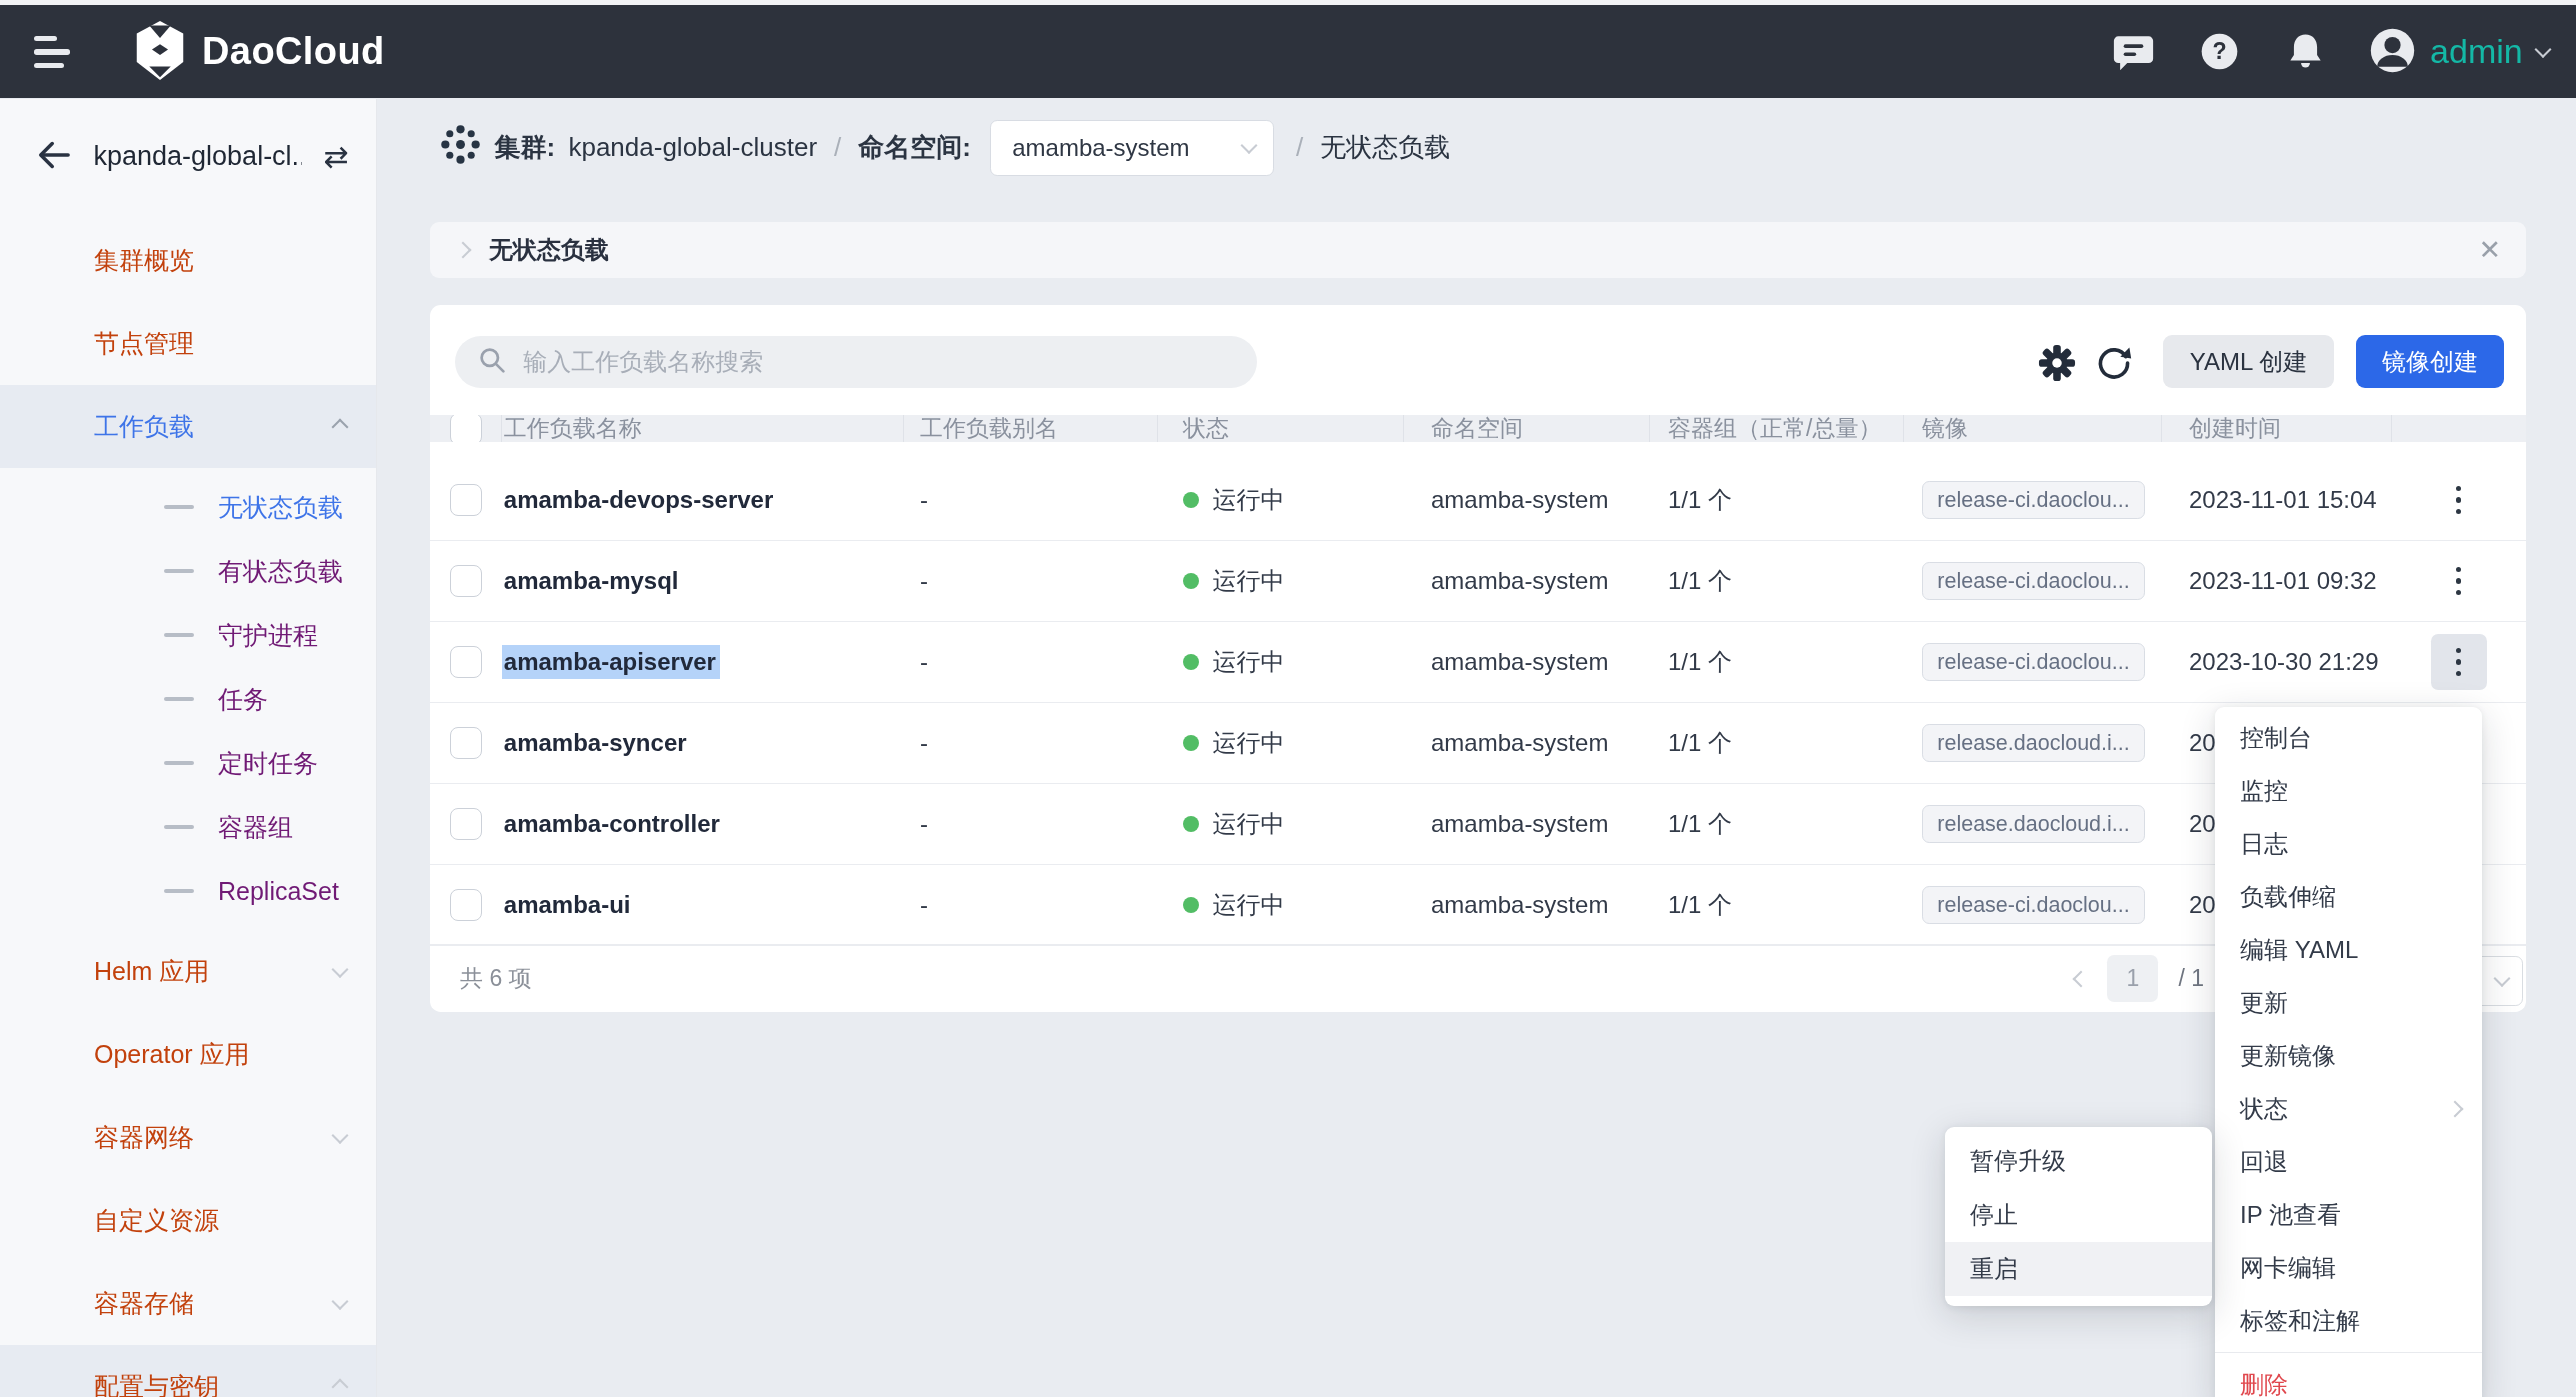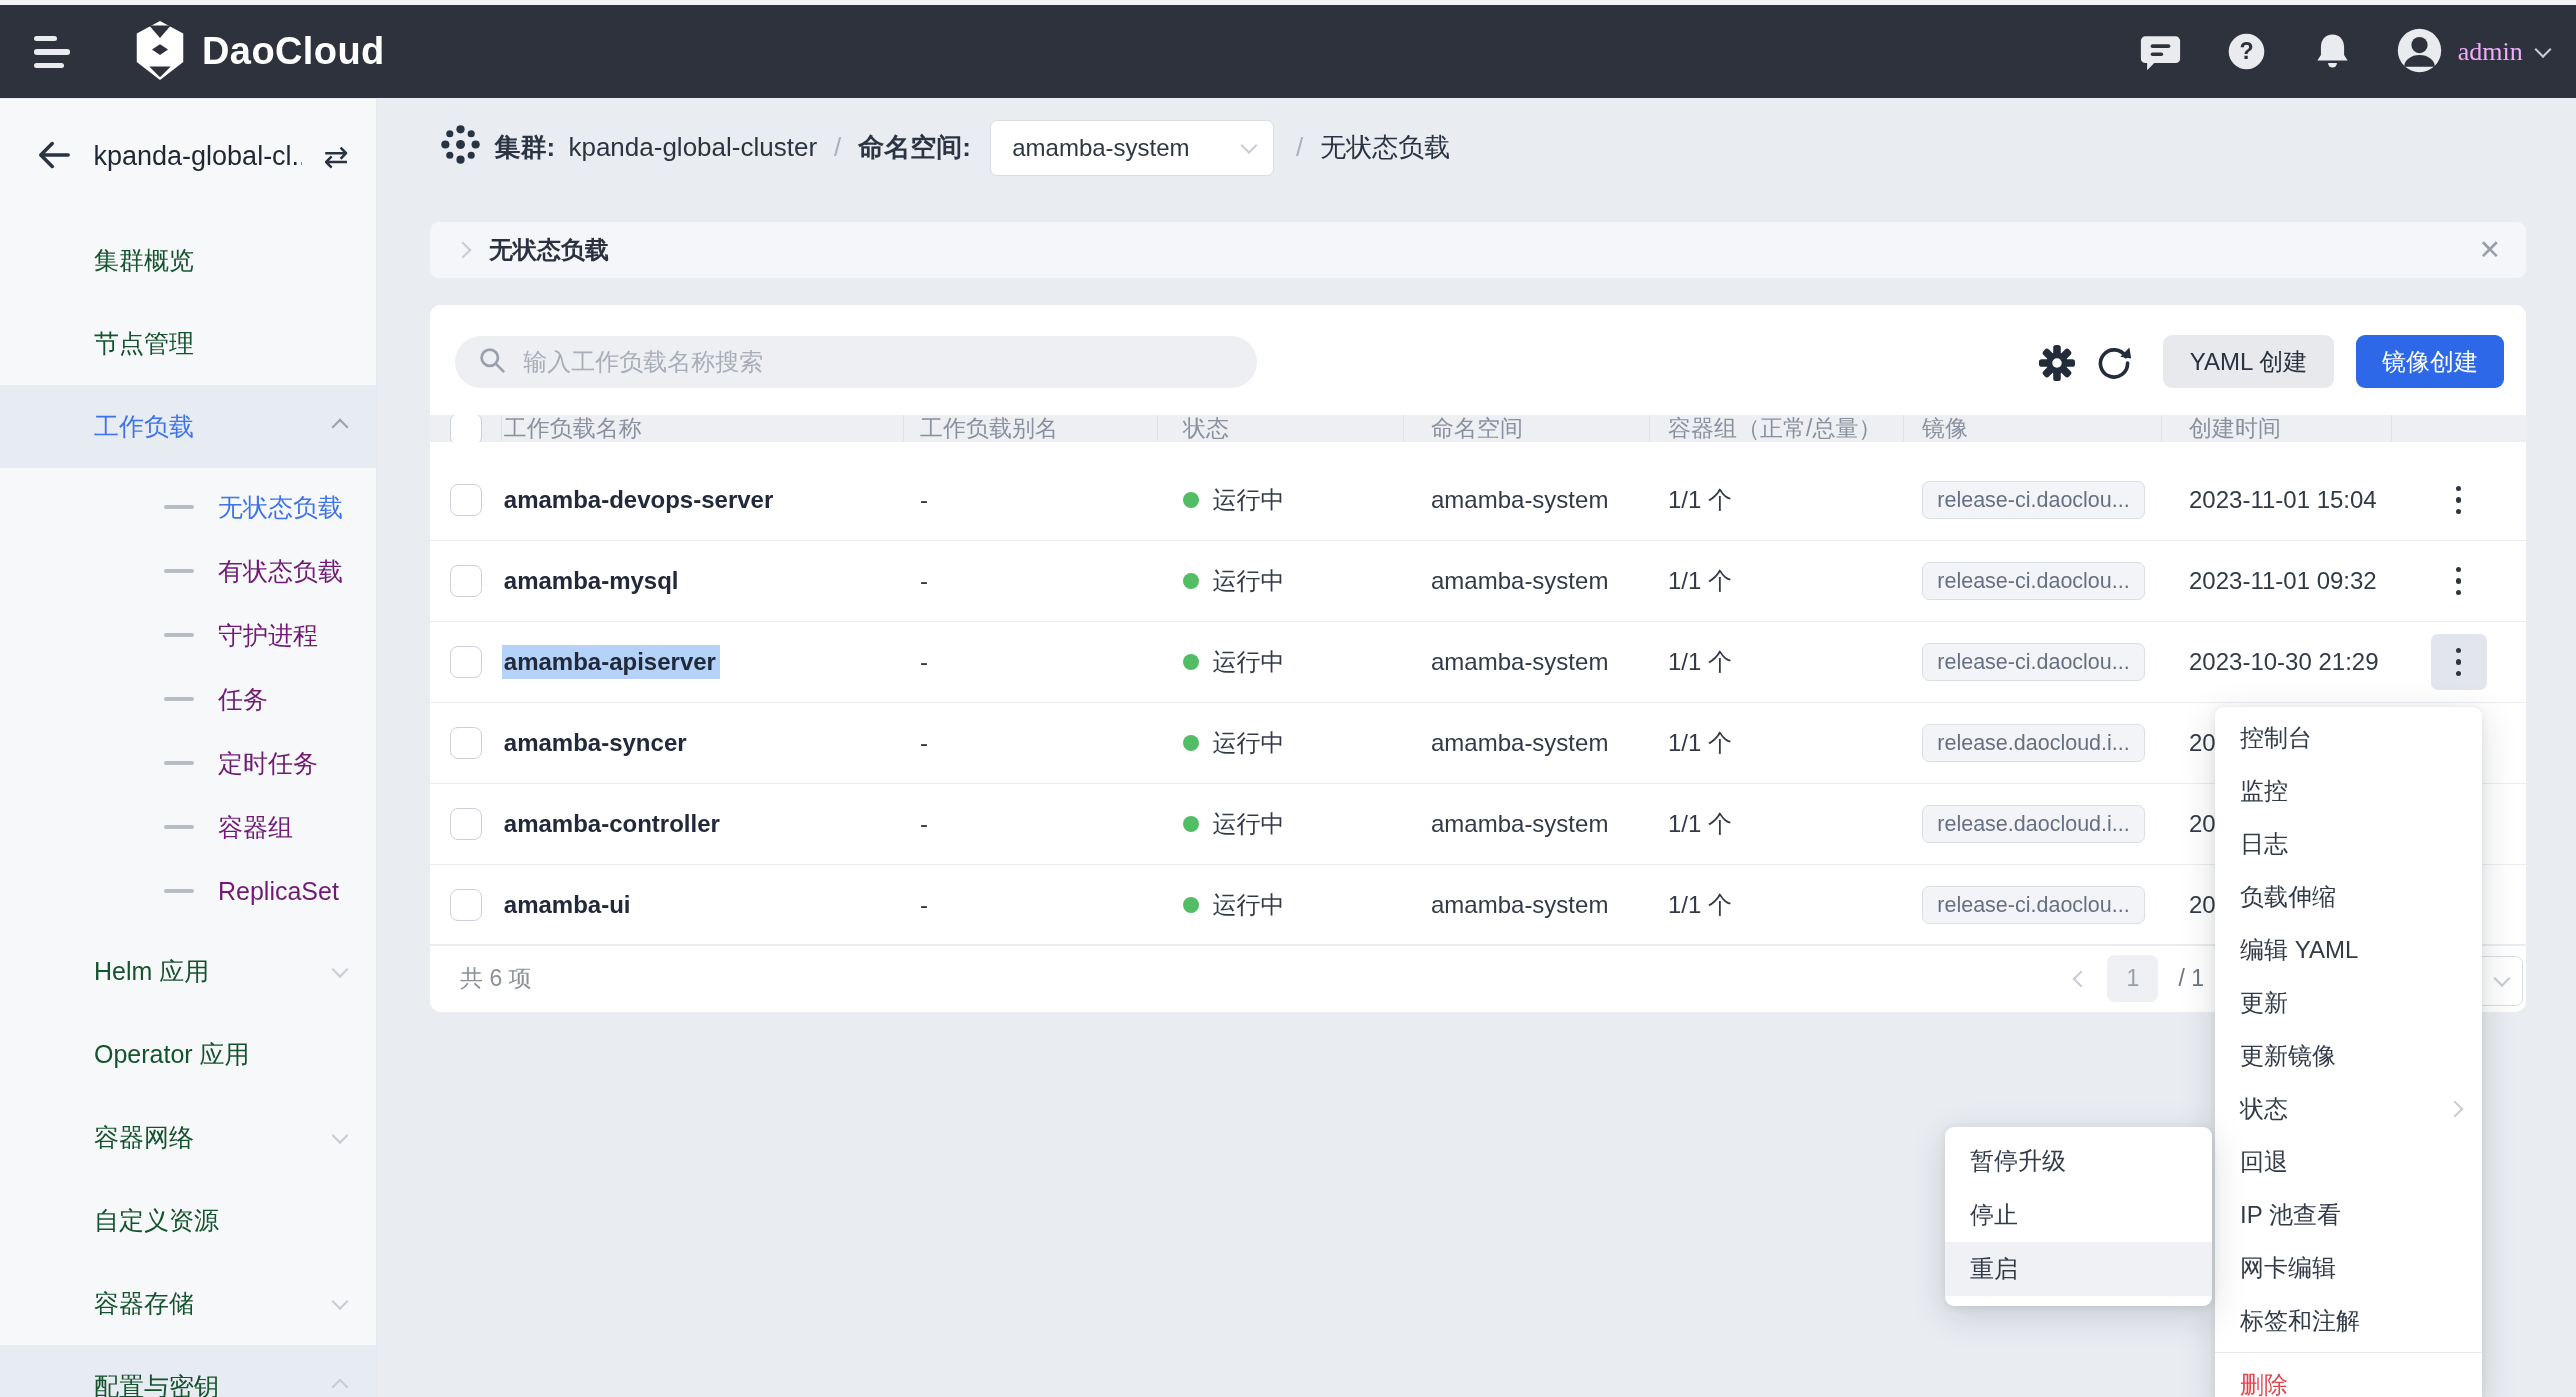--- a/index.html
+++ b/index.html
@@ -16,35 +16,35 @@
   .hamburger{width:36px;margin-left:34px;display:flex;flex-direction:column;gap:8px;cursor:pointer;}
   .hamburger i{display:block;height:5.4px;border-radius:2.7px;background:#e9ebef;}
   .hamburger i:nth-child(1){width:23px;}
   .hamburger i:nth-child(2){width:36px;}
   .hamburger i:nth-child(3){width:30px;}
   .logo{display:flex;align-items:center;margin-left:64px;gap:16px;}
   .logo-text{color:#ffffff;font-size:38px;font-weight:700;letter-spacing:0.4px;}
   .nav-right{position:absolute;right:27px;top:0;height:93px;display:flex;align-items:center;gap:41px;}
   .nav-ic{width:45px;height:45px;display:flex;align-items:center;justify-content:center;cursor:pointer;}
   .nav-user{display:flex;align-items:center;gap:14.3px;cursor:pointer;}
-  .nav-user .name{color:#f0abfc;font-size:26px;font-family:Liberation Serif, serif;}
+  .nav-user .name{color:#14b8a6;font-size:34px;}
   .chev{display:inline-block;width:12.5px;height:12.5px;border-right:2.7px solid #9aa2ad;border-bottom:2.7px solid #9aa2ad;}
   .chev.down{transform:rotate(45deg) translate(-1.8px,-1.8px);}
   .chev.up{transform:rotate(-135deg);}
   .chev.right{transform:rotate(-45deg);}
   .chev.left{transform:rotate(135deg);}
   .chev.light{border-color:#c8ccd3;}
   .chev.small{width:10px;height:10px;border-width:2.7px;}
 
   
   .sidebar{position:absolute;left:0;top:99px;width:376px;height:1299px;background:#f7f8fa;border-right:0.9px solid #e6e8ec;overflow:hidden;}
   .cluster-row{position:absolute;left:0;top:0;width:376px;height:115px;display:flex;align-items:center;padding:0 27px 0 36px;box-sizing:border-box;gap:21.5px;}
   .cluster-name{flex:1;font-size:27px;font-weight:500;color:#1f2734;white-space:nowrap;overflow:hidden;}
   .side-list{position:absolute;left:0;top:120px;width:376px;}
-  .side-item{height:83px;display:flex;align-items:center;padding:0 30px 0 94px;box-sizing:border-box;font-size:25px;color:#14532d;cursor:pointer;}
+  .side-item{height:83px;display:flex;align-items:center;padding:0 30px 0 94px;box-sizing:border-box;font-size:25px;color:#c2410c;cursor:pointer;}
   .side-item .lbl{flex:1;}
   .side-item.active-parent{background:#e7ebf2;color:#3e74e8;}
   .side-sub{height:64px;display:flex;align-items:center;padding-left:164px;box-sizing:border-box;font-size:25px;color:#701a75;cursor:pointer;}
   .side-sub .dash{width:30px;height:4.5px;border-radius:2.7px;background:#b7bdc6;margin-right:24px;}
   .side-sub.first{margin-top:7.2px;}
   .side-sub.last{margin-bottom:7.2px;}
   .side-sub.active{color:#3e74e8;}
   .side-item.bottom-active{background:#e7ebf2;}
 
   

